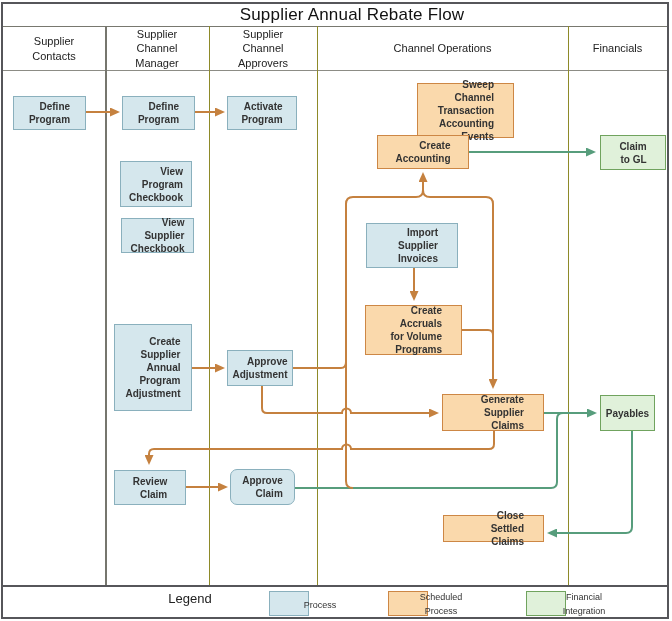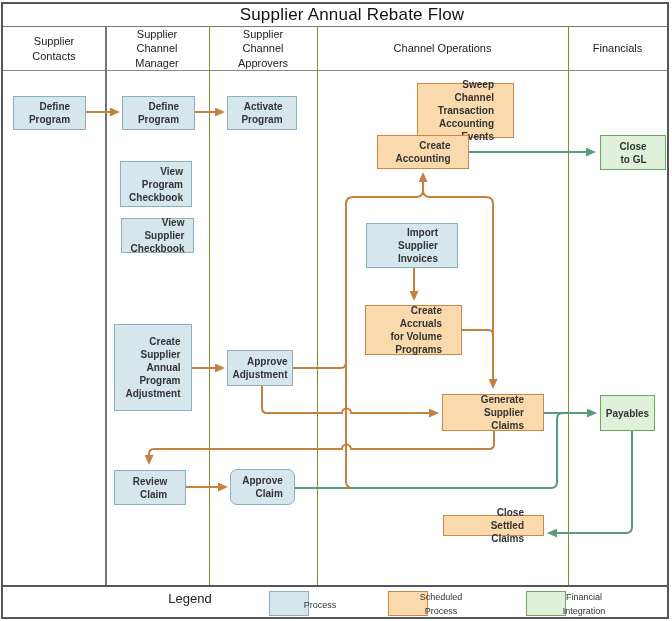--- a/index.html
+++ b/index.html
@@ -96,30 +96,30 @@
     <path class="intg" d="M497,604 L514,604" marker-end="url(#arrowIntg)"></path>
   </svg>
 
   <div class="node process" style="left:13px;top:96px;width:73px;height:34px;">Define Program</div>
   <div class="node process" style="left:122px;top:96px;width:73px;height:34px;">Define Program</div>
   <div class="node process" style="left:227px;top:96px;width:70px;height:34px;">Activate Program</div>
   <div class="node process" style="left:120px;top:161px;width:72px;height:46px;">View Program Checkbook</div>
   <div class="node process" style="left:121px;top:218px;width:73px;height:35px;">View Supplier Checkbook</div>
   <div class="node scheduled" style="left:417px;top:83px;width:97px;height:55px;">Sweep Channel Transaction Accounting Events</div>
   <div class="node scheduled" style="left:377px;top:135px;width:92px;height:34px;">Create Accounting</div>
-  <div class="node integration" style="left:600px;top:135px;width:66px;height:35px;">Close to GL</div>
+  <div class="node integration" style="left:600px;top:135px;width:66px;height:35px;">Claim to GL</div>
   <div class="node process" style="left:366px;top:223px;width:92px;height:45px;">Import Supplier Invoices</div>
   <div class="node scheduled" style="left:365px;top:305px;width:97px;height:50px;">Create Accruals for Volume Programs</div>
   <div class="node integration" style="left:600px;top:395px;width:55px;height:36px;">Payables</div>
   <div class="node scheduled" style="left:442px;top:394px;width:102px;height:37px;">Generate Supplier Claims</div>
   <div class="node process" style="left:114px;top:324px;width:78px;height:87px;">Create Supplier Annual Program Adjustment</div>
   <div class="node process" style="left:114px;top:470px;width:72px;height:35px;">Review Claim</div>
   <div class="node process" style="left:227px;top:350px;width:66px;height:36px;">Approve Adjustment</div>
   <div class="node process" style="left:230px;top:469px;width:65px;height:36px;border-radius:7px;">Approve Claim</div>
-  <div class="node scheduled" style="left:443px;top:515px;width:101px;height:21px;">Close Settled Claims</div>
+  <div class="node scheduled" style="left:443px;top:515px;width:101px;height:27px;">Close Settled Claims</div>
 
   <div class="legend-band"></div>
   <div class="legend-title">Legend</div>
   <div class="legend-chip node process" style="left:269px;"></div>
   <div class="legend-label" style="left:300px;top:599px;width:40px;text-align:center;">Process</div>
   <div class="legend-chip node scheduled" style="left:388px;"></div>
   <div class="legend-label" style="left:417px;top:591px;width:48px;">Scheduled Process</div>
   <div class="legend-chip node integration" style="left:526px;"></div>
   <div class="legend-label" style="left:558px;top:591px;width:52px;">Financial Integration</div>
 

